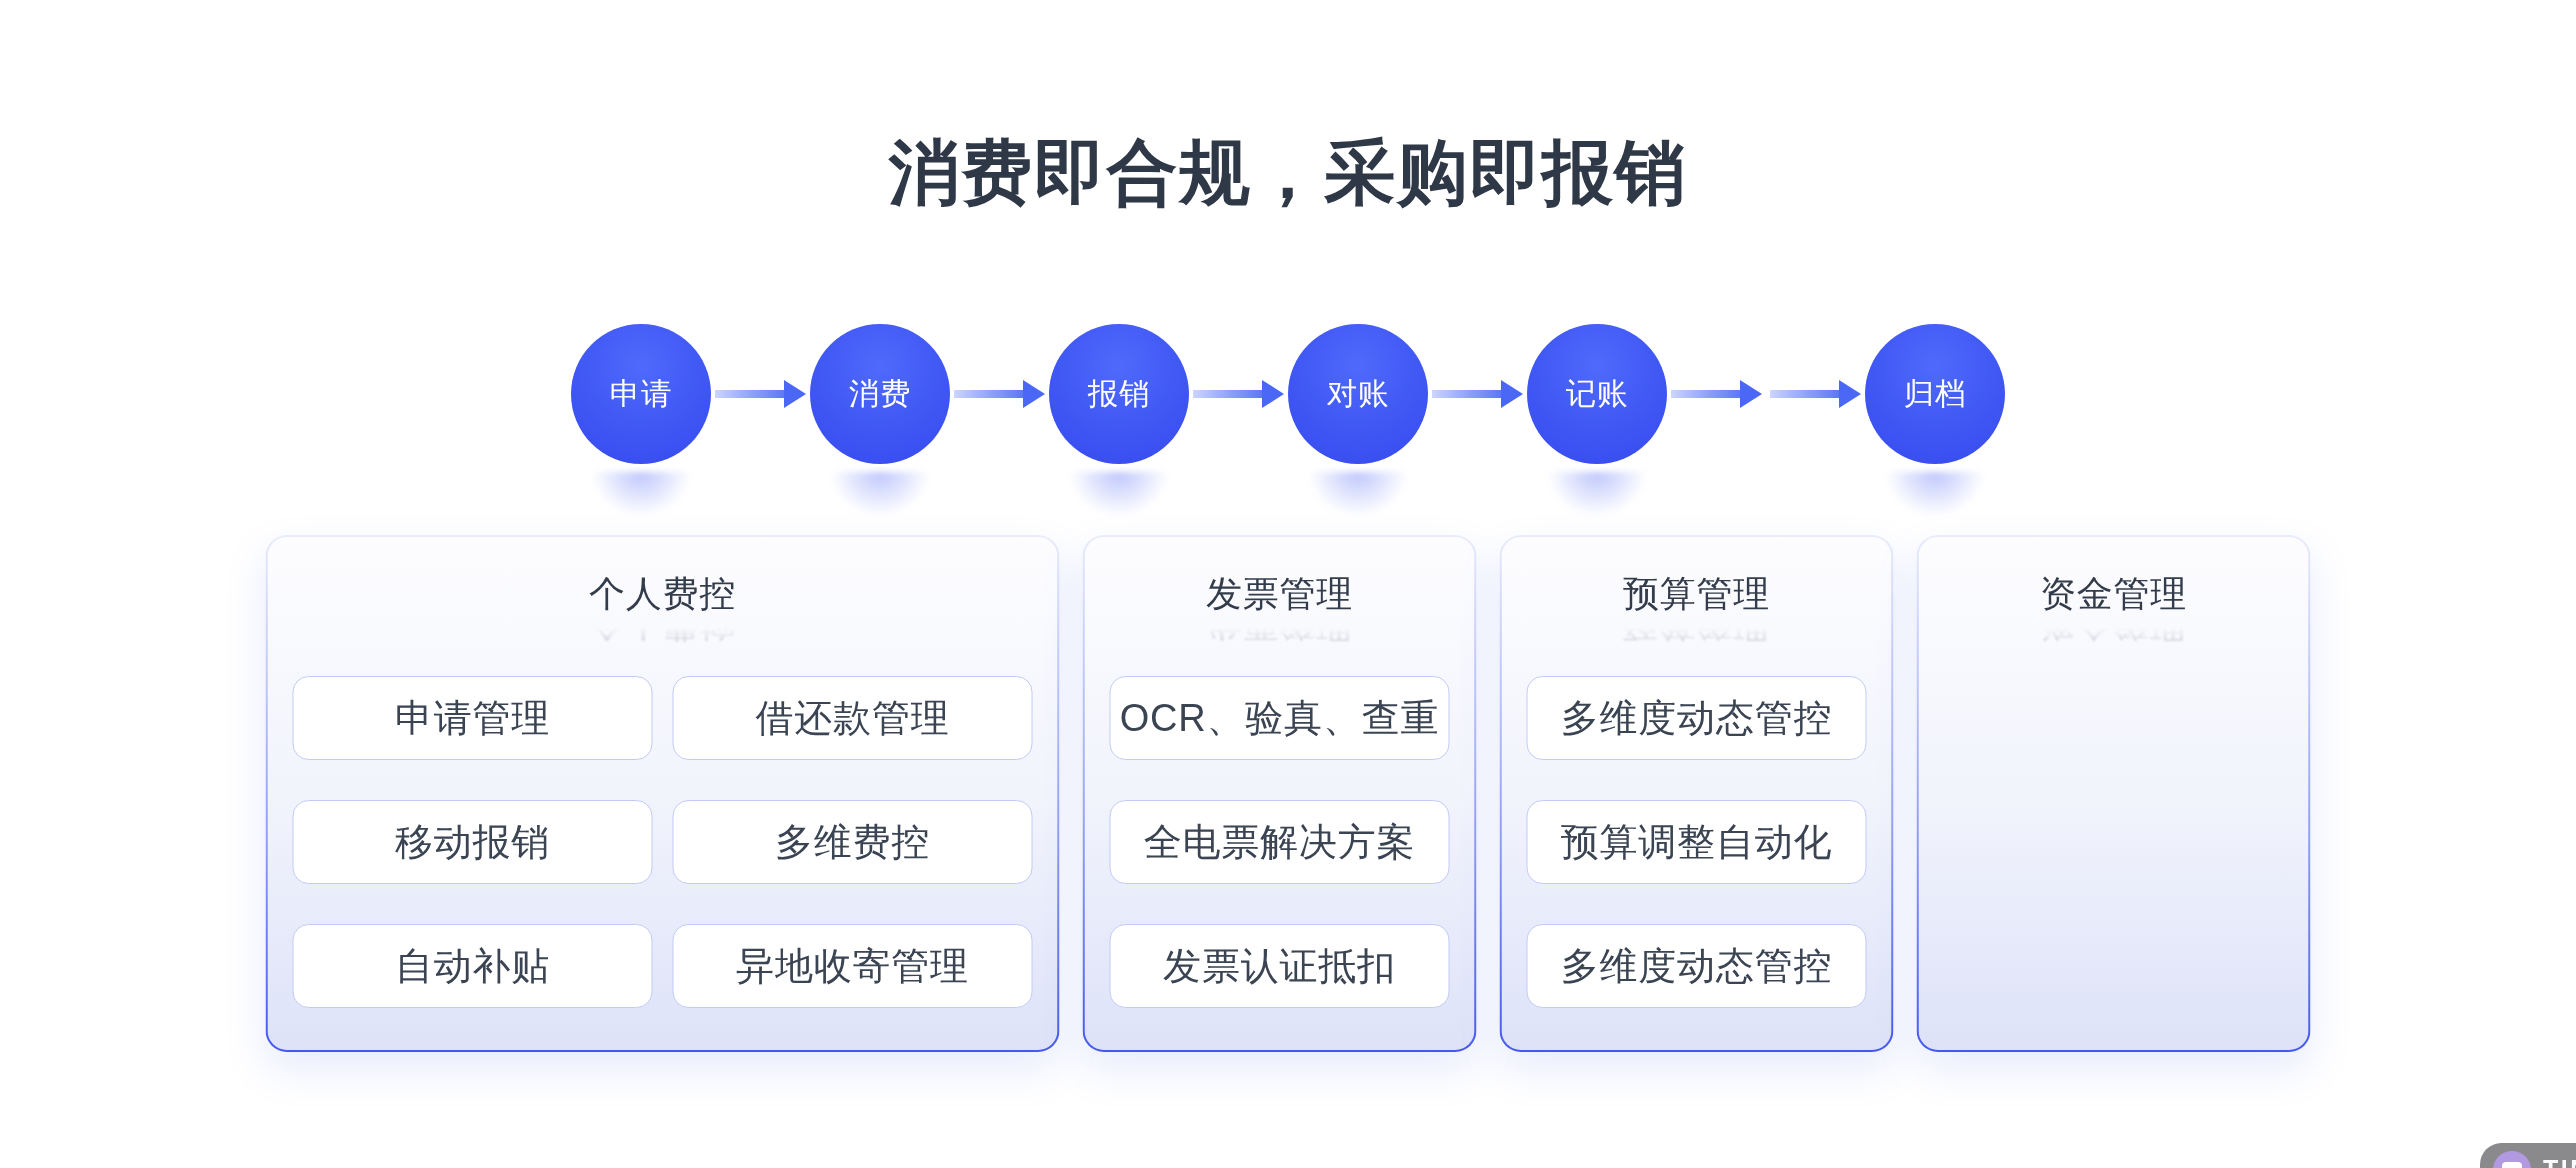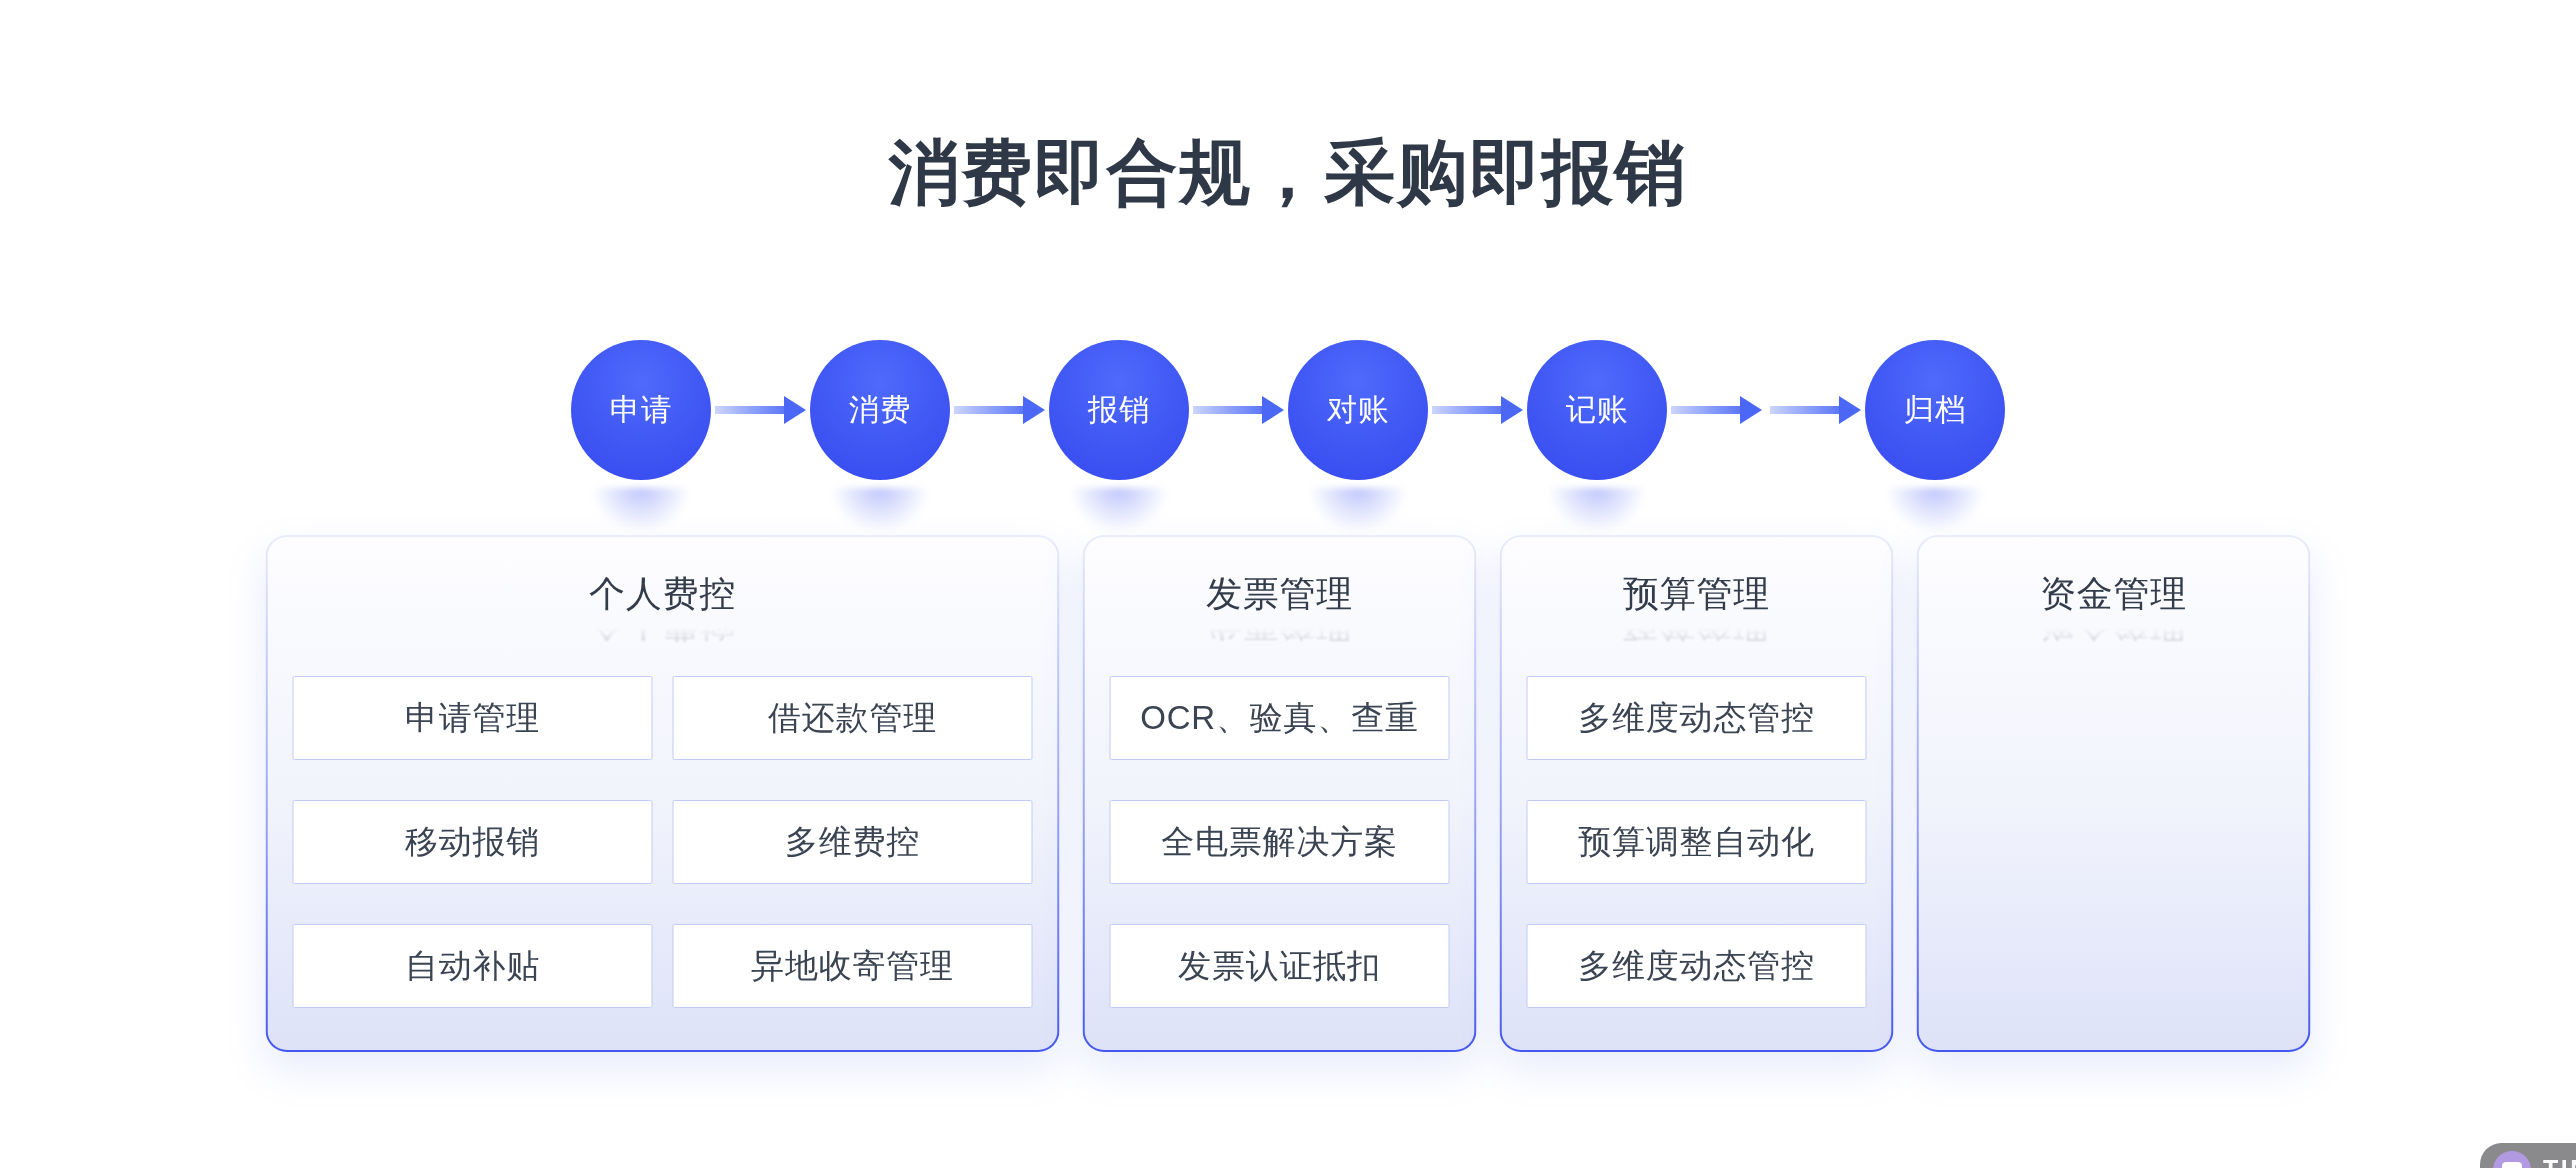--- a/index.html
+++ b/index.html
@@ -12,21 +12,21 @@
   
   .main-title{
     position:absolute;top:134px;left:0;width:100%;
     text-align:center;
     font-size:71px;line-height:1.1;font-weight:700;
     color:#2f3846;letter-spacing:1.6px;margin:0;
   }
 
   
   .flow{
-    position:absolute;top:340px;left:50%;transform:translateX(-50%);
+    position:absolute;top:324px;left:50%;transform:translateX(-50%);
     display:flex;align-items:center;
   }
   .flow-step{position:relative;width:140px;height:140px;flex:none;}
   .flow-circle{
     width:140px;height:140px;border-radius:50%;
     background:radial-gradient(circle at 50% 30%, #4f6afb 0%, #3e55f3 60%, #3749ef 100%);
     display:flex;align-items:center;justify-content:center;
     color:#ffffff;font-size:30.5px;font-weight:500;letter-spacing:0.8px;
   }
   .flow-reflection{
@@ -86,23 +86,23 @@
   }
   .card-grid{
     margin-top:30px;
     display:grid;row-gap:40px;column-gap:20px;
   }
   .card.wide .card-grid{grid-template-columns:1fr 1fr;}
   .card.narrow .card-grid{grid-template-columns:1fr;}
   .card-item{
     height:84px;box-sizing:border-box;
     background:#ffffff;
-    border:1.6px solid #c2cbf5;border-radius:2px;
+    border:1.6px solid #c2cbf5;border-radius:16px;
     display:flex;align-items:center;justify-content:center;
-    font-size:33px;color:#3b4452;letter-spacing:0.8px;
+    font-size:38px;color:#3b4452;letter-spacing:0.8px;
   }
 
   
   .watermark{
     position:absolute;left:2480px;top:1143px;
     width:190px;height:69px;
     background:#8a8a8d;border-radius:21.4px;
     display:block;
   }
   .watermark-logo{

